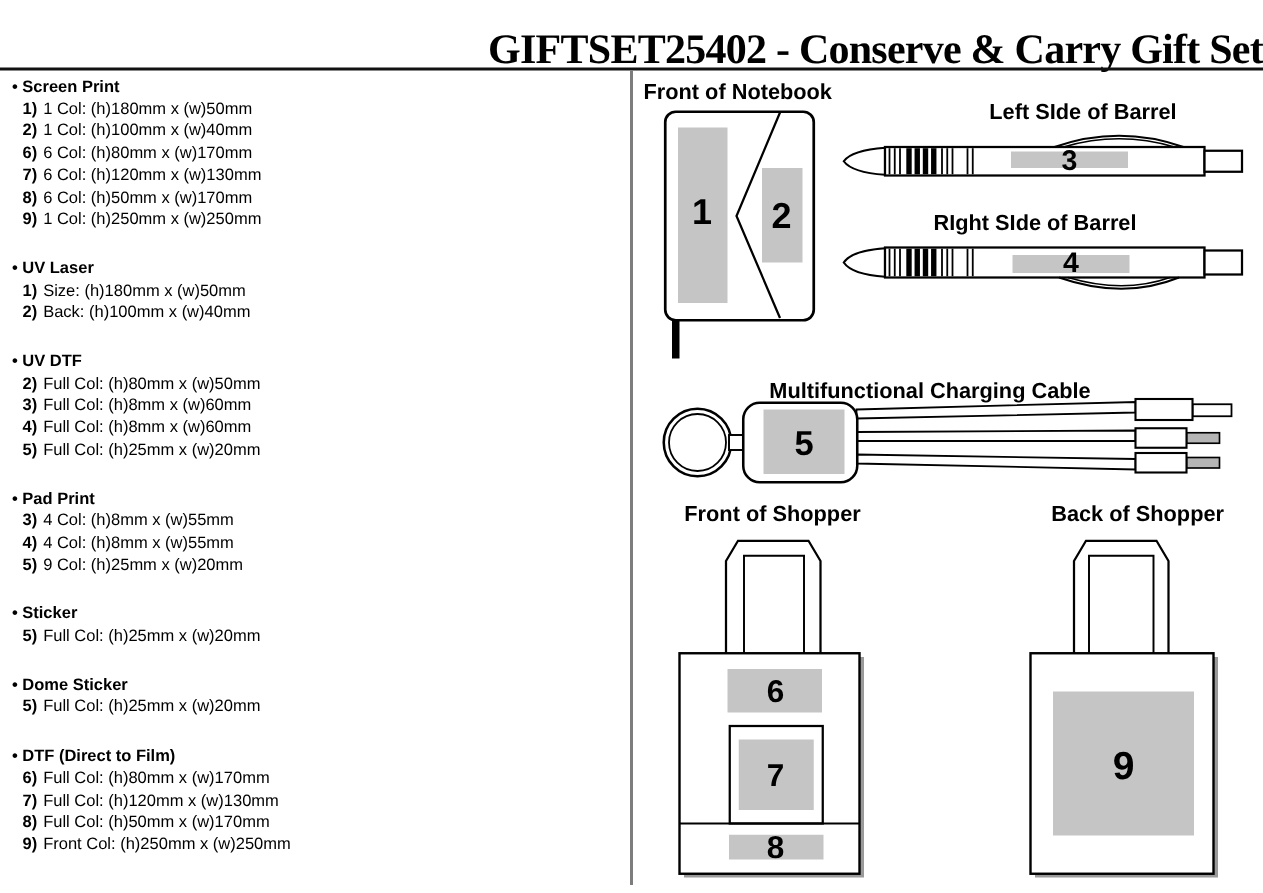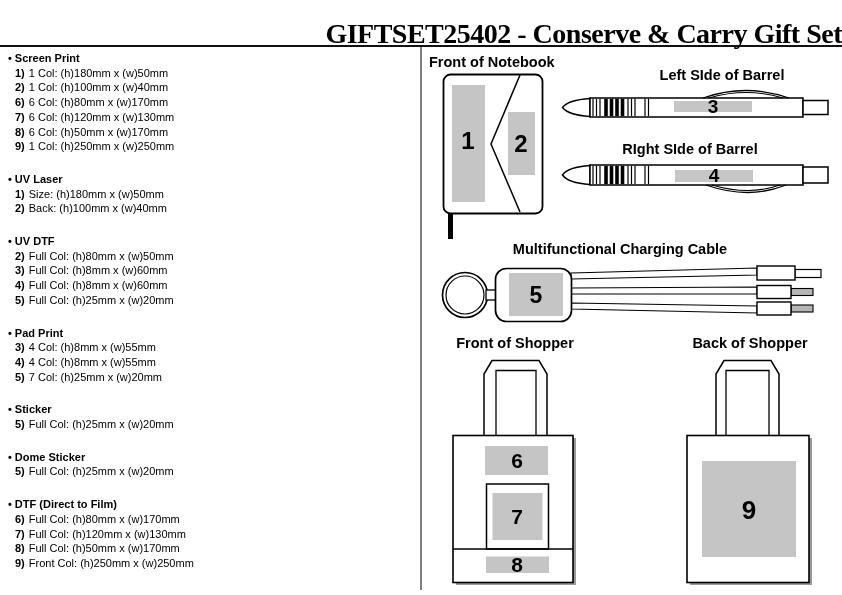--- a/index.html
+++ b/index.html
@@ -48,21 +48,21 @@
         <div class="spec-header"><span class="bullet">•</span><span>UV DTF</span></div>
         <div class="spec-item"><b>2)</b><span>Full Col: (h)80mm x (w)50mm</span></div>
         <div class="spec-item"><b>3)</b><span>Full Col: (h)8mm x (w)60mm</span></div>
         <div class="spec-item"><b>4)</b><span>Full Col: (h)8mm x (w)60mm</span></div>
         <div class="spec-item"><b>5)</b><span>Full Col: (h)25mm x (w)20mm</span></div>
       </div>
       <div class="spec-section">
         <div class="spec-header"><span class="bullet">•</span><span>Pad Print</span></div>
         <div class="spec-item"><b>3)</b><span>4 Col: (h)8mm x (w)55mm</span></div>
         <div class="spec-item"><b>4)</b><span>4 Col: (h)8mm x (w)55mm</span></div>
-        <div class="spec-item"><b>5)</b><span>7 Col: (h)25mm x (w)20mm</span></div>
+        <div class="spec-item"><b>5)</b><span>9 Col: (h)25mm x (w)20mm</span></div>
       </div>
       <div class="spec-section">
         <div class="spec-header"><span class="bullet">•</span><span>Sticker</span></div>
         <div class="spec-item"><b>5)</b><span>Full Col: (h)25mm x (w)20mm</span></div>
       </div>
       <div class="spec-section">
         <div class="spec-header"><span class="bullet">•</span><span>Dome Sticker</span></div>
         <div class="spec-item"><b>5)</b><span>Full Col: (h)25mm x (w)20mm</span></div>
       </div>
       <div class="spec-section">
@@ -131,21 +131,21 @@
       <line x1="89" y1="10.8" x2="89" y2="29.2" stroke-width="1.2"></line>
         <line x1="92.5" y1="10.8" x2="92.5" y2="29.2" stroke-width="1.2"></line>
     </g>
     <rect x="119" y="15" width="78" height="12" fill="#c5c5c5"></rect>
     <path d="M150,30 Q193,45 230,30" fill="none" stroke="#000" stroke-width="1.3"></path>
     <path d="M156,30 Q193,41 224,30" fill="none" stroke="#000" stroke-width="1.1"></path>
     <rect x="247" y="12" width="25" height="16" fill="#fff" stroke="#000" stroke-width="1.5"></rect>
     <text x="158" y="26.5" font-size="19" text-anchor="middle">4</text>
   </svg>
 
-  <div class="diagram-label" style="left:478px;top:241px;width:284px;">Multifunctional Charging Cable</div>
+  <div class="diagram-label" style="left:478px;top:253px;width:284px;">Multifunctional Charging Cable</div>
 
   <svg style="left:440px;top:262px;" width="395" height="62" viewBox="0 0 395 62">
     <circle cx="25" cy="33" r="22.5" fill="#fff" stroke="#000" stroke-width="1.7"></circle>
     <circle cx="25" cy="33" r="19" fill="none" stroke="#000" stroke-width="1.2"></circle>
     <rect x="46" y="28" width="10" height="10" fill="#fff" stroke="#000" stroke-width="1.3"></rect>
     <path d="M131,11 L317,6 L317,13 L131,17 Z" fill="#fff" stroke="#000" stroke-width="1.2"></path>
     <path d="M131,26 L317,25 L317,32 L131,32 Z" fill="#fff" stroke="#000" stroke-width="1.2"></path>
     <path d="M131,41 L317,44 L317,51 L131,47 Z" fill="#fff" stroke="#000" stroke-width="1.2"></path>
     <rect x="355" y="7.5" width="26" height="8" fill="#fff" stroke="#000" stroke-width="1.2"></rect>
     <rect x="351" y="26.5" width="22" height="7" fill="#b5b5b5" stroke="#000" stroke-width="1.1"></rect>
@@ -168,21 +168,21 @@
     <rect x="35" y="91" width="63" height="29" fill="#c5c5c5"></rect>
     <rect x="36.5" y="129" width="62" height="65" fill="#fff" stroke="#000" stroke-width="1.5"></rect>
     <rect x="42.5" y="138" width="50" height="47" fill="#c5c5c5"></rect>
     <line x1="3" y1="194" x2="123" y2="194" stroke="#000" stroke-width="1.4"></line>
     <rect x="36" y="201.5" width="63" height="16.5" fill="#c5c5c5"></rect>
     <text x="67" y="113" font-size="21" text-anchor="middle">6</text>
     <text x="67" y="169" font-size="21" text-anchor="middle">7</text>
     <text x="67" y="217" font-size="21" text-anchor="middle">8</text>
   </svg>
 
-  <div class="diagram-label" style="left:684px;top:335px;width:132px;">Back of Shopper</div>
+  <div class="diagram-label" style="left:684px;top:335px;width:132px;text-align:right;">Back of Shopper</div>
 
   <svg style="left:684px;top:355px;" width="132" height="232" viewBox="0 0 132 232">
     <rect x="6" y="83" width="122" height="147" fill="#9a9a9a"></rect>
     <path d="M32,81 L32,19 L40,5.5 L87,5.5 L95,19 L95,81" fill="#fff" stroke="#000" stroke-width="1.5"></path>
     <path d="M42,81 L42,15.5 L85,15.5 L85,81" fill="none" stroke="#000" stroke-width="1.3"></path>
     <rect x="3" y="80.5" width="122" height="147" fill="#fff" stroke="#000" stroke-width="1.6"></rect>
     <rect x="18" y="106" width="94" height="96" fill="#c5c5c5"></rect>
     <text x="65" y="164" font-size="26" text-anchor="middle">9</text>
   </svg>
 

